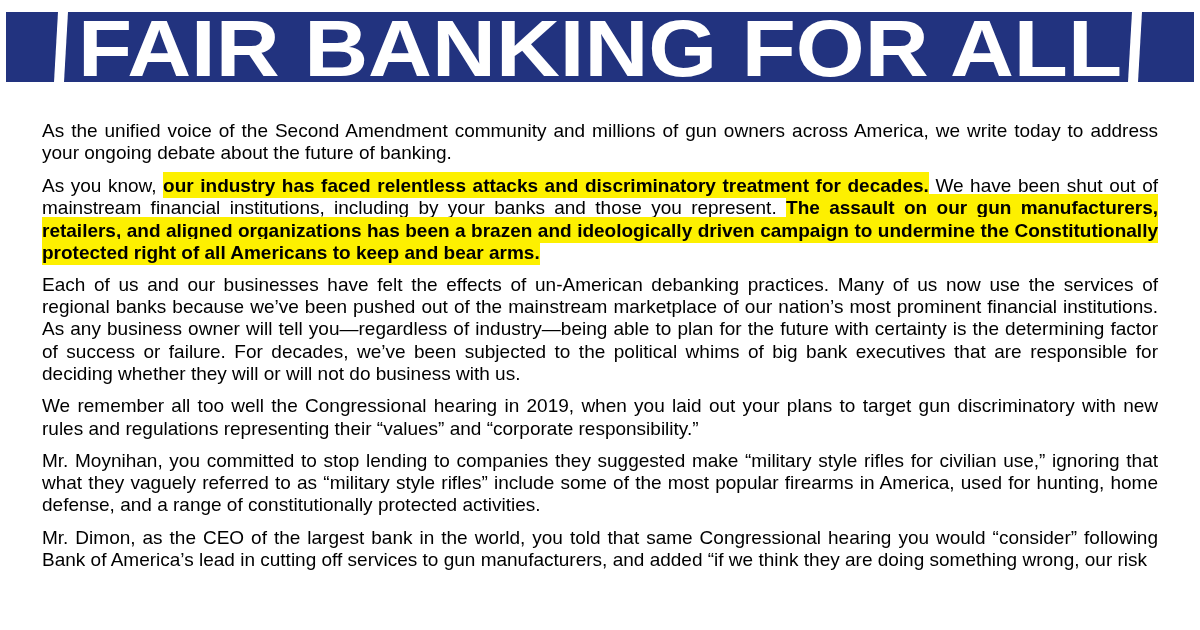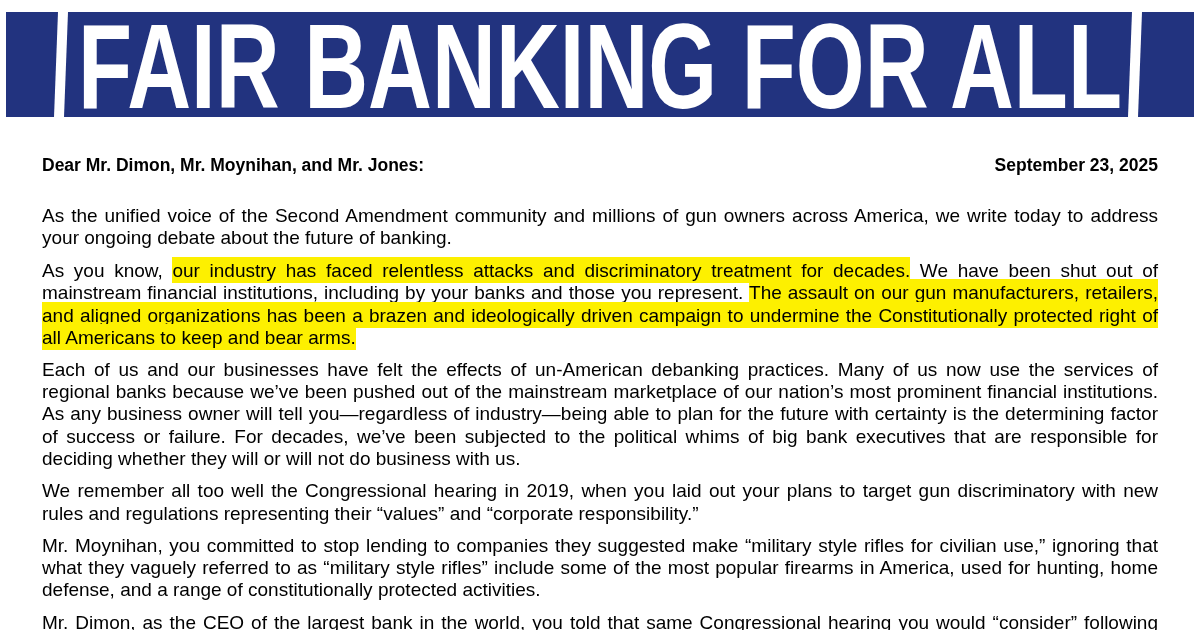--- a/index.html
+++ b/index.html
@@ -5,21 +5,21 @@
   * { margin: 0; padding: 0; box-sizing: border-box; }
   html, body {
     width: 1200px; height: 630px;
     background: var(--paper, #ffffff);
     overflow: hidden;
     font-family: "Liberation Sans", sans-serif;
     color: var(--ink, #000000);
   }
   .banner {
     margin: 12px 6px 0 6px;
-    height: 105px;
+    height: 70px;
     position: relative;
   }
   .banner svg { display: block; width: 100%; height: 100%; }
   .banner-rect { fill: var(--banner-blue, #22337f); }
   .banner-text {
     fill: #ffffff;
     font-family: "Liberation Sans", sans-serif;
     font-weight: bold;
   }
   .tile-gap { fill: #ffffff; }
@@ -38,39 +38,36 @@
   .letter-body p {
     font-size: 19px;
     line-height: 22.3px;
     text-align: justify;
     margin-bottom: 10px;
   }
   .letter-body mark {
     background: var(--highlight, #fdf000);
     color: var(--ink, #000000);
     padding: 2.5px 0;
+    font-weight: bold;
   }
 </style>
 </head>
 <body>
 
 <header class="banner">
   <svg viewBox="0 0 1188 84" preserveAspectRatio="none">
     <rect class="banner-rect" x="0" y="0" width="1188" height="84"></rect>
     <polygon class="tile-gap" points="52,0 62,0 58,84 48,84"></polygon>
     <polygon class="tile-gap" points="1126,0 1136,0 1132,84 1122,84"></polygon>
     <text class="banner-text" x="594" y="77" text-anchor="middle" font-size="96" textLength="1044" lengthAdjust="spacingAndGlyphs">FAIR BANKING FOR ALL</text>
   </svg>
 </header>
 
 <main class="letter">
-  <div class="letter-head">
-    <span>Dear Mr. Dimon, Mr. Moynihan, and Mr. Jones:</span>
-    <span>September 23, 2025</span>
-  </div>
   <div class="letter-body">
       <p><span>As the unified voice of the Second Amendment community and millions of gun owners across America, we write today to address your ongoing debate about the future of banking.</span></p>
       <p><span>As you know, </span><mark>our industry has faced relentless attacks and discriminatory treatment for decades.</mark><span> We have been shut out of mainstream financial institutions, including by your banks and those you represent. </span><mark>The assault on our gun manufacturers, retailers, and aligned organizations has been a brazen and ideologically driven campaign to undermine the Constitutionally protected right of all Americans to keep and bear arms.</mark></p>
       <p><span>Each of us and our businesses have felt the effects of un-American debanking practices. Many of us now use the services of regional banks because we’ve been pushed out of the mainstream marketplace of our nation’s most prominent financial institutions. As any business owner will tell you—regardless of industry—being able to plan for the future with certainty is the determining factor of success or failure. For decades, we’ve been subjected to the political whims of big bank executives that are responsible for deciding whether they will or will not do business with us.</span></p>
       <p><span>We remember all too well the Congressional hearing in 2019, when you laid out your plans to target gun discriminatory with new rules and regulations representing their “values” and “corporate responsibility.”</span></p>
       <p><span>Mr. Moynihan, you committed to stop lending to companies they suggested make “military style rifles for civilian use,” ignoring that what they vaguely referred to as “military style rifles” include some of the most popular firearms in America, used for hunting, home defense, and a range of constitutionally protected activities.</span></p>
       <p><span>Mr. Dimon, as the CEO of the largest bank in the world, you told that same Congressional hearing you would “consider” following Bank of America’s lead in cutting off services to gun manufacturers, and added “if we think they are doing something wrong, our risk</span></p>
     </div>
 </main>
 

